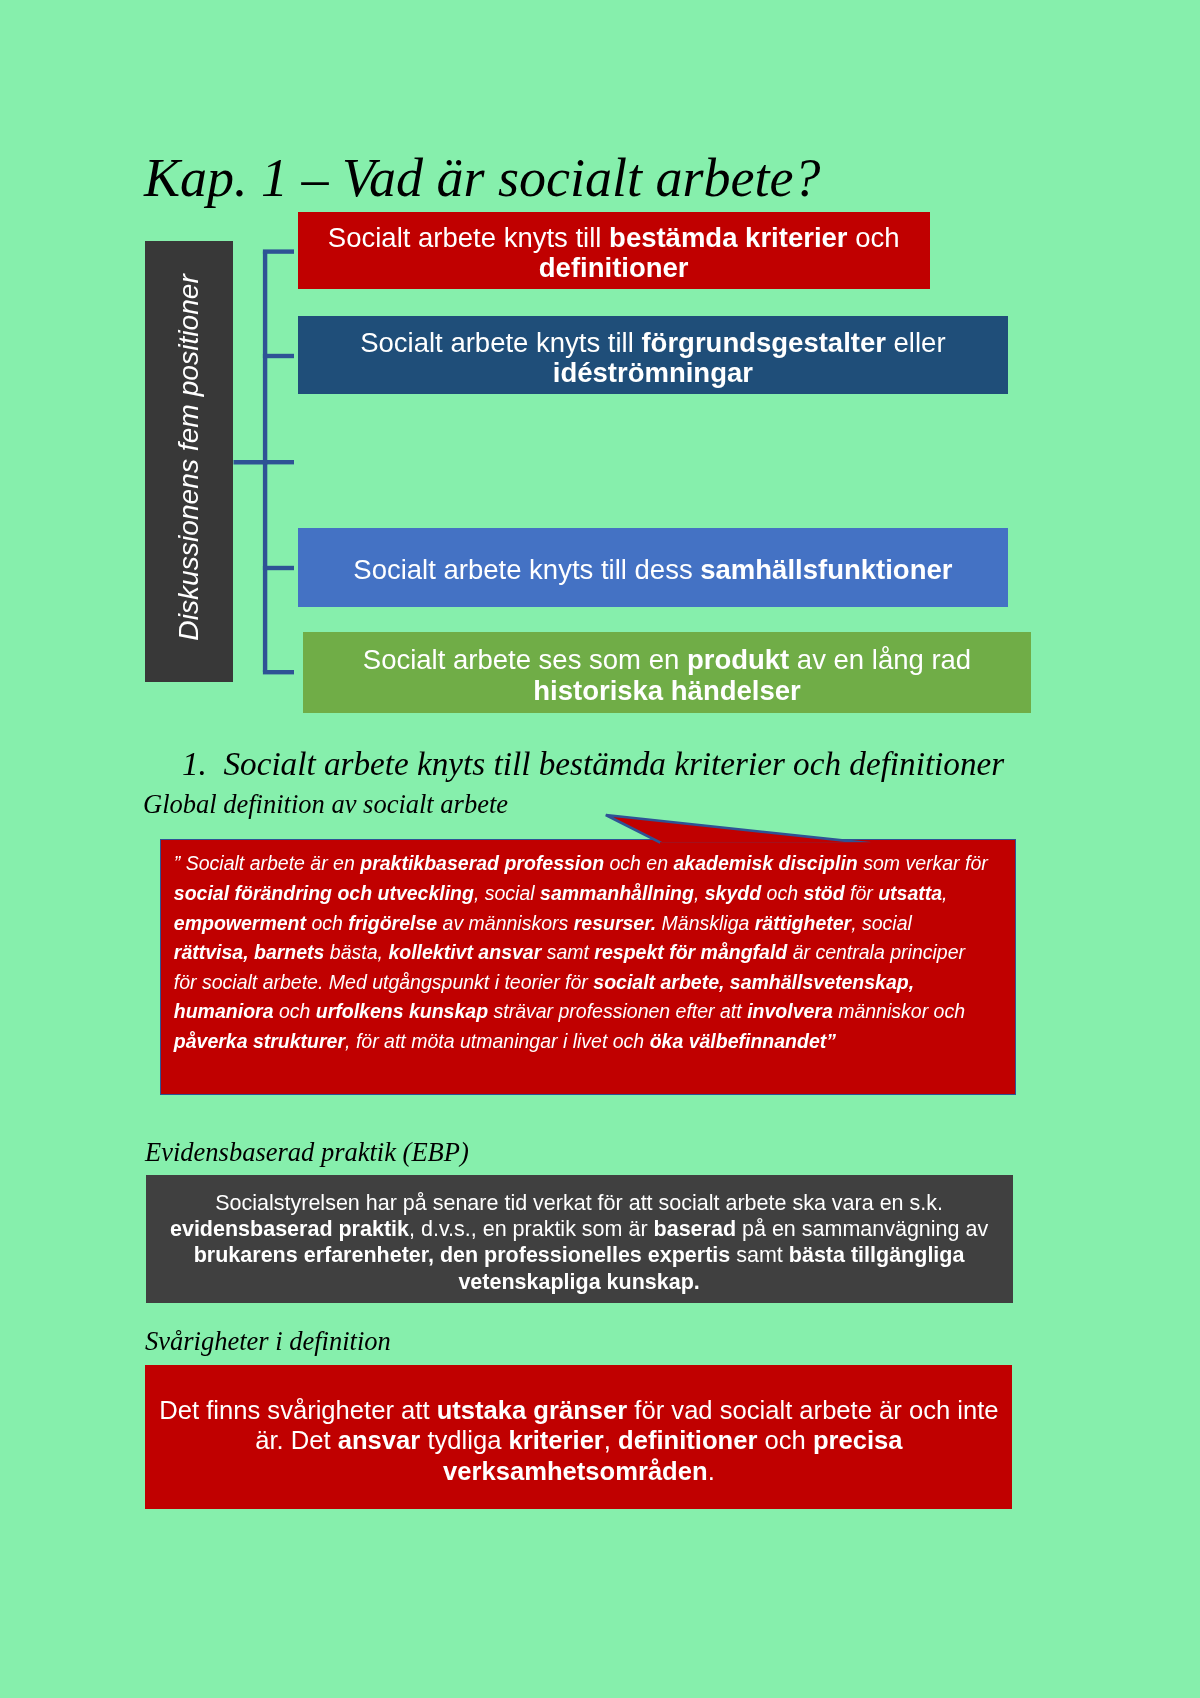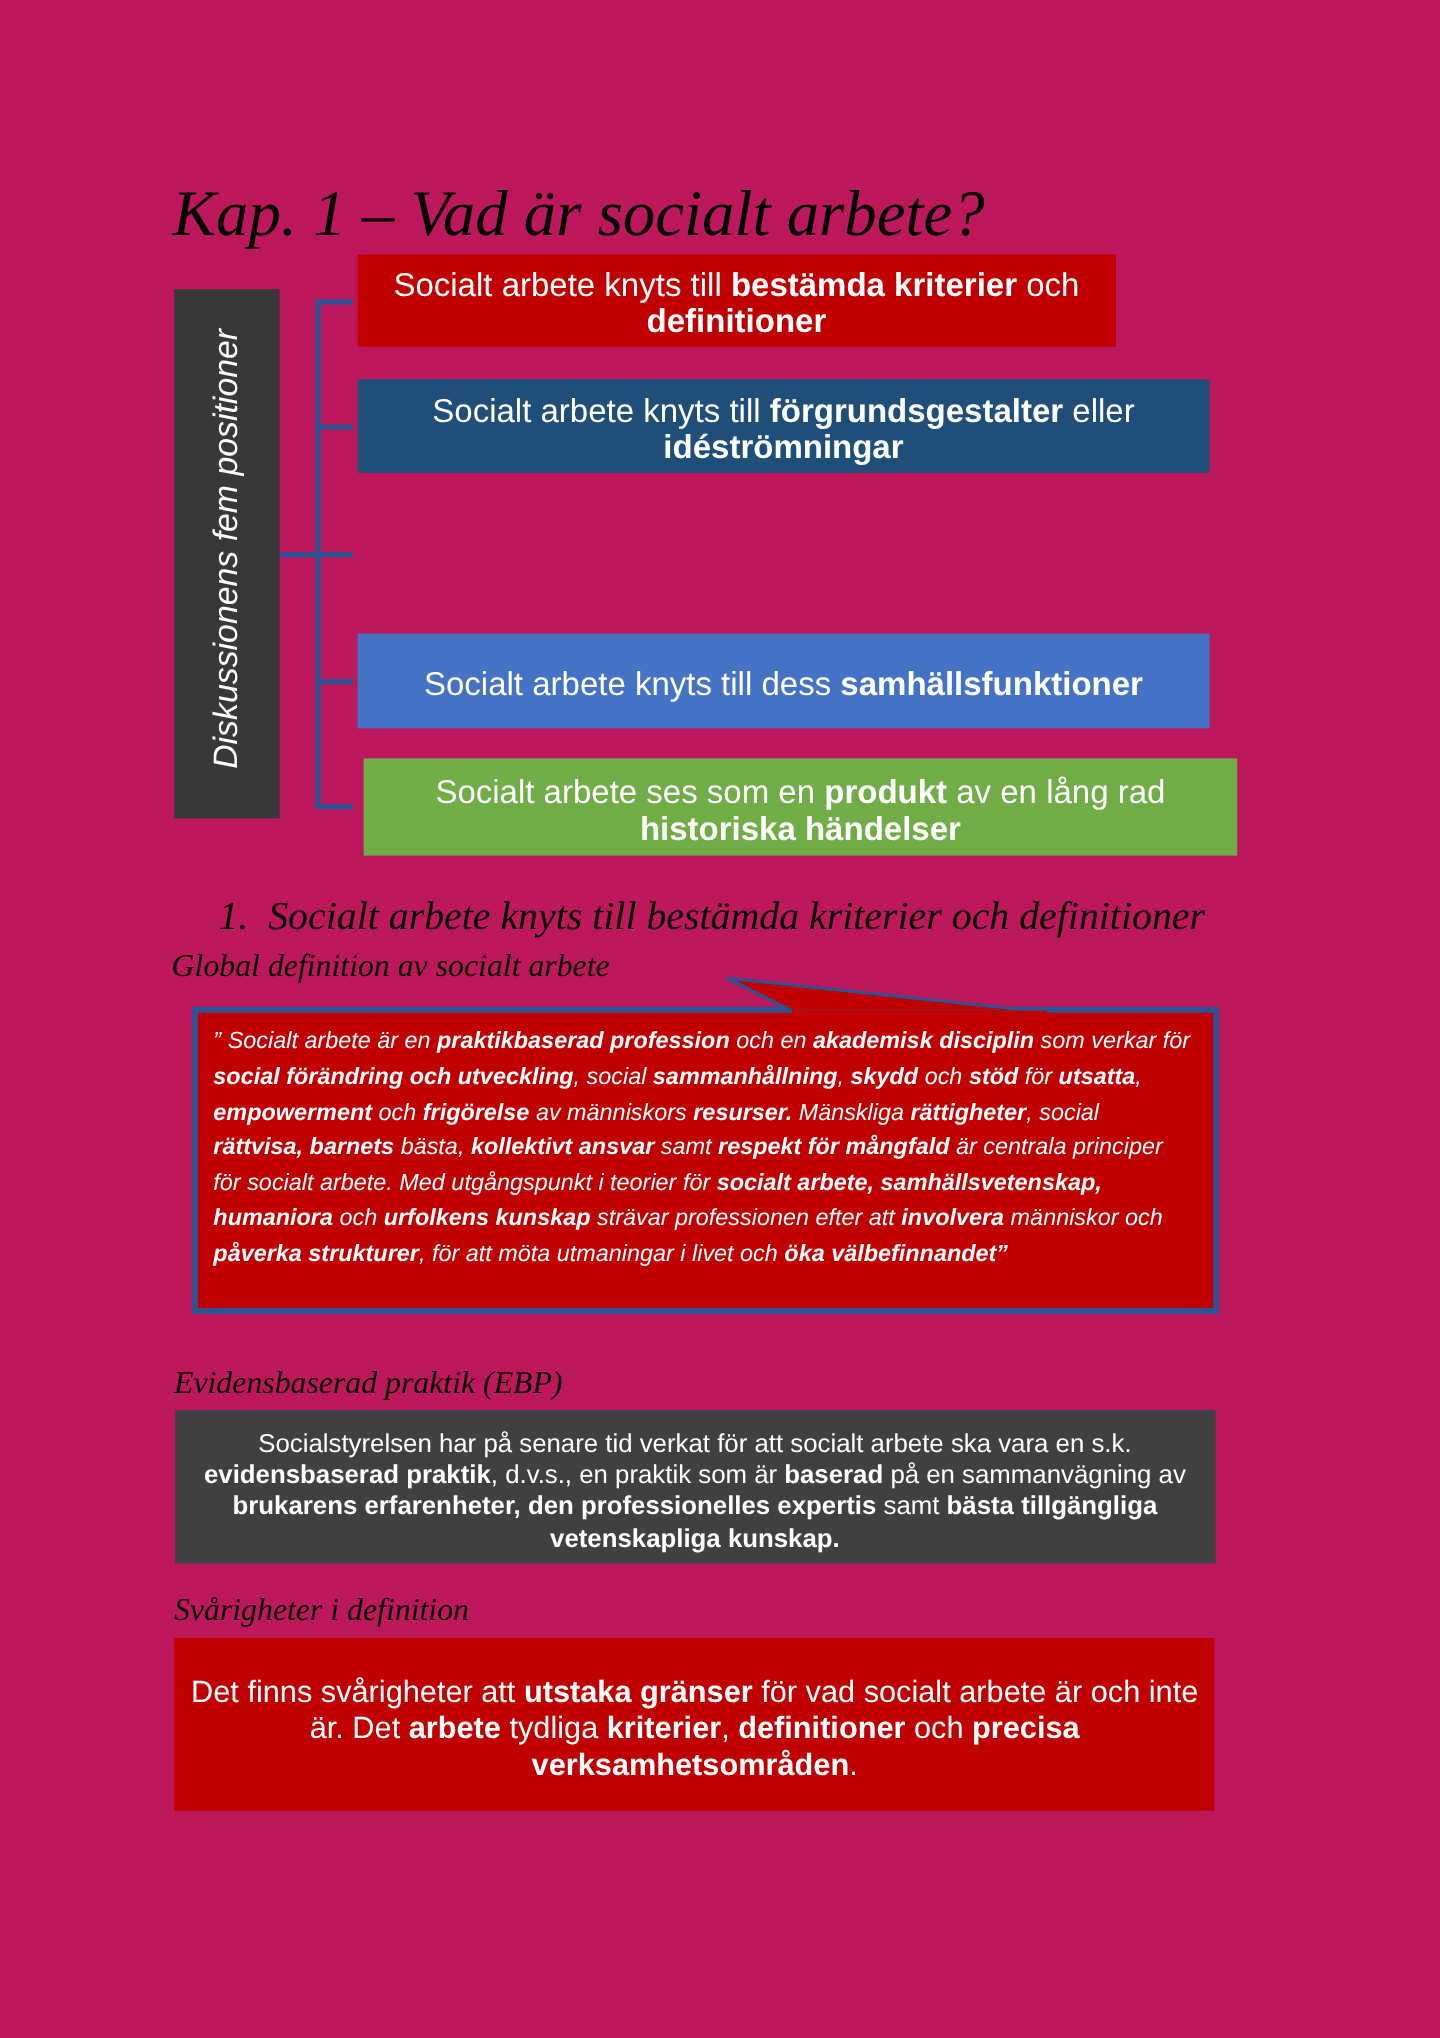--- a/index.html
+++ b/index.html
@@ -1,18 +1,18 @@
 <!DOCTYPE html>
 <html><head>
 <meta charset="utf-8">
 <title>doc</title>
 <style>
 html,body{margin:0;padding:0;background:#fff;}
 body{width:1200px;height:1698px;font-family:"Liberation Sans",sans-serif;-webkit-font-smoothing:antialiased;}
-#page{position:relative;width:1200px;height:1698px;overflow:hidden;background:#be185d;}
+#page{position:relative;width:1200px;height:1698px;overflow:hidden;background:#86efac;}
 .abs{position:absolute;}
 
 
 #doc-title{left:144px;top:149px;font-family:"Liberation Serif",serif;font-style:italic;
   font-size:54px;line-height:58px;color:#000;white-space:nowrap;letter-spacing:0px;}
 
 
 #smart{left:0;top:0;width:1200px;height:760px;}
 .sa-box{position:absolute;display:flex;align-items:center;justify-content:center;
   color:#fff;font-family:"Liberation Sans",sans-serif;font-size:27.5px;line-height:30.5px;
@@ -27,21 +27,21 @@
 #sa-label{position:absolute;left:145px;top:241px;width:88px;height:441px;background:#383838;}
 #sa-label span{position:absolute;left:50%;top:50%;transform:translate(-50%,-50%) rotate(-90deg) translate(4.6px,-1px);
   white-space:nowrap;color:#fff;font-family:"Liberation Sans",sans-serif;font-style:italic;
   font-size:28.2px;}
 
 
 .h-num{font-family:"Liberation Serif",serif;font-style:italic;font-size:33.2px;color:#000;white-space:nowrap;}
 .h-sub{font-family:"Liberation Serif",serif;font-style:italic;font-size:26.5px;color:#000;white-space:nowrap;}
 
 
-#callout{left:159.8px;top:839.4px;width:855.9px;height:255.6px;background:#C00000;border:5px solid #84cc16;box-sizing:border-box;}
+#callout{left:159.8px;top:839.4px;width:855.9px;height:255.6px;background:#C00000;border:1px solid #84cc16;box-sizing:border-box;}
 #callout .ctext{position:absolute;left:13px;top:9px;right:10px;color:#fff;
   font-family:"Liberation Sans",sans-serif;font-style:italic;font-size:19.5px;line-height:29.6px;}
 #callout .ctext b{font-weight:bold;}
 
 
 #ebp{left:145.6px;top:1174.9px;width:867px;height:128px;background:#404040;}
 #ebp .t{position:absolute;left:10px;right:10px;top:15px;color:#fff;text-align:center;
   font-family:"Liberation Sans",sans-serif;font-size:21.5px;line-height:26.3px;}
 #ebp .t b{font-weight:bold;}
 
@@ -101,16 +101,16 @@
 
   <div class="abs h-sub" style="left:145px;top:1137px;">Evidensbaserad praktik (EBP)</div>
 
   <div class="abs" id="ebp" style="background: rgb(64, 64, 64);">
     <div class="t">Socialstyrelsen har på senare tid verkat för att socialt arbete ska vara en s.k.<br><b>evidensbaserad praktik</b>, d.v.s., en praktik som är <b>baserad</b> på en sammanvägning av<br><b>brukarens erfarenheter, den professionelles expertis</b> samt <b>bästa tillgängliga</b><br><b>vetenskapliga kunskap.</b></div>
   </div>
 
   <div class="abs h-sub" style="left:145px;top:1326px;font-family:Liberation Serif, serif;">Svårigheter i definition</div>
 
   <div class="abs" id="redbox" style="background: rgb(192, 0, 0);">
-    <div class="t">Det finns svårigheter att <b>utstaka gränser</b> för vad socialt arbete är och inte<br>är. Det <b>arbete</b> tydliga <b>kriterier</b>, <b>definitioner</b> och <b>precisa</b><br><b>verksamhetsområden</b>.</div>
+    <div class="t">Det finns svårigheter att <b>utstaka gränser</b> för vad socialt arbete är och inte<br>är. Det <b>ansvar</b> tydliga <b>kriterier</b>, <b>definitioner</b> och <b>precisa</b><br><b>verksamhetsområden</b>.</div>
   </div>
 
 </div>
 
 </body></html>

